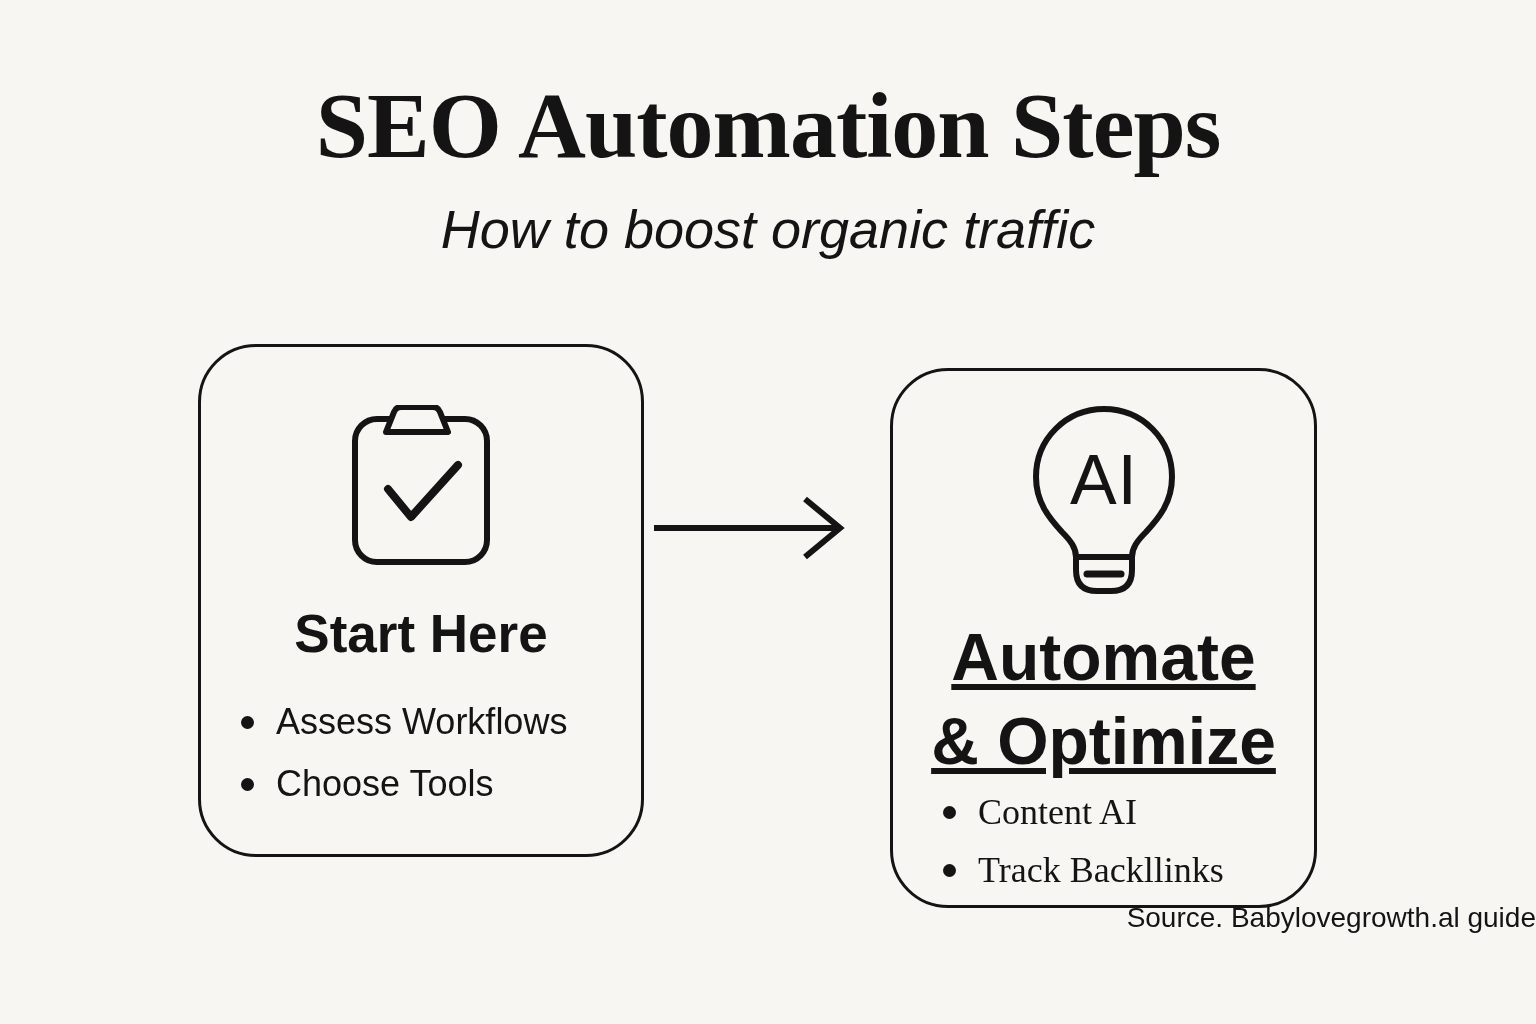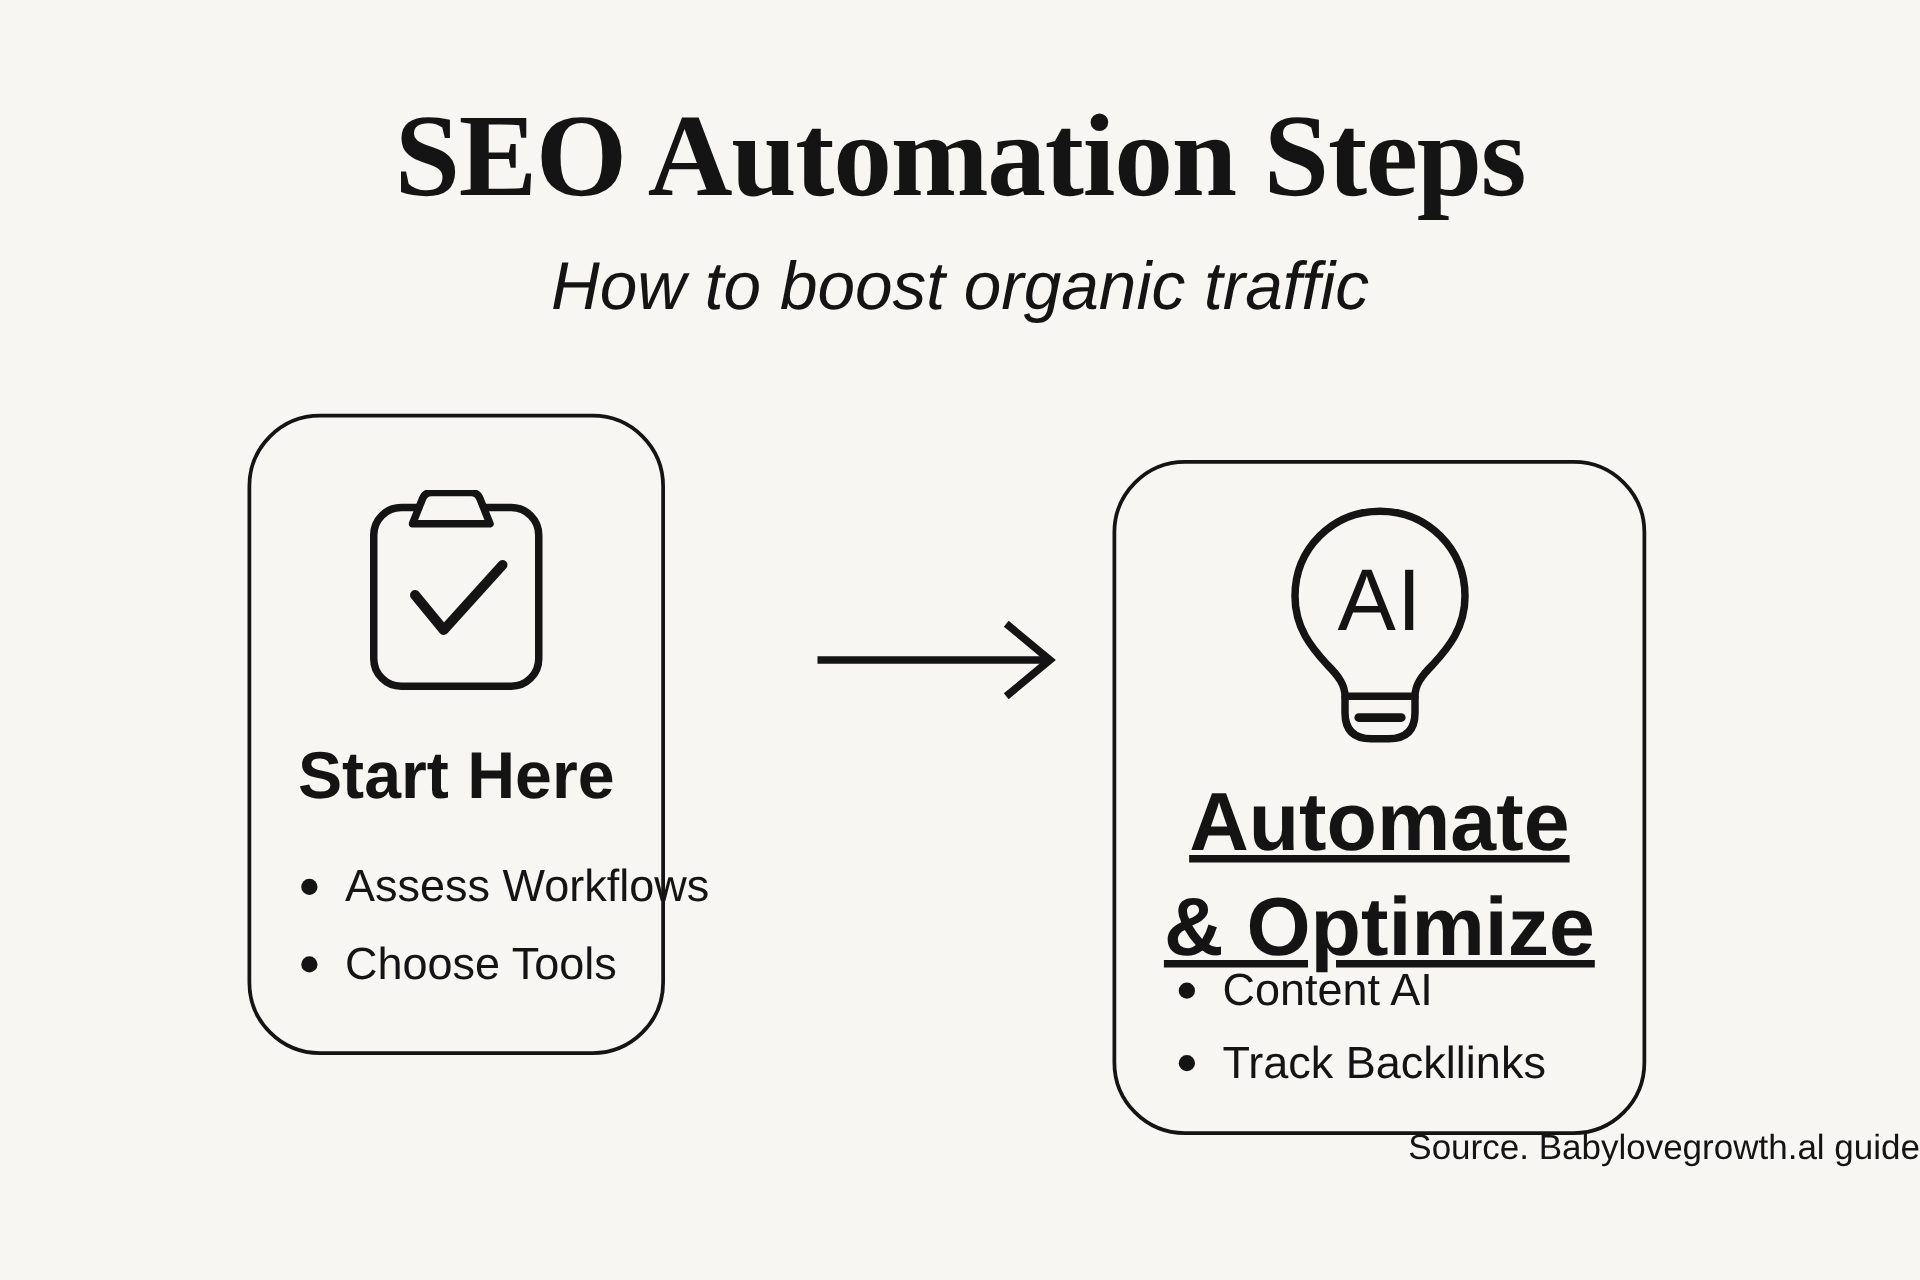--- a/index.html
+++ b/index.html
@@ -37,21 +37,21 @@
     font-weight: 400;
     line-height: 1.2;
     font-style: italic;
   }
   .card {
     position: absolute;
     border: 3px solid var(--ink);
     border-radius: 58px;
     background: transparent;
   }
-  .card-left  { left: 198px; top: 331px; width: 334px; height: 513px; }
+  .card-left  { left: 198px; top: 344px; width: 446px; height: 513px; }
   .card-right { left: 890px; top: 328px; width: 427px; height: 540px; margin-top: 40px; }
   .icon {
     position: absolute;
     left: 50%;
     transform: translateX(-50%);
   }
   .clipboard { top: 58px; }
   .bulb { top: 34px; }
   .stroke {
     stroke: var(--ink);
@@ -70,21 +70,21 @@
     left: 0;
     width: 100%;
     text-align: center;
     font-weight: 700;
     padding: 0 28px;
   }
   .card-left  .card-title { top: 257px; font-size: 53px; line-height: 1.15; }
   .card-right .card-title { top: 244px; font-size: 66px; line-height: 1.28; text-decoration: underline; }
   .bullets { list-style: none; position: absolute; left: 0; right: 0; }
   .card-left  .bullets { top: 344px; }
-  .card-right .bullets { top: 392px; }
+  .card-right .bullets { top: 412px; font-family: Liberation Serif, serif; }
   .bullet {
     display: flex;
     align-items: center;
     white-space: nowrap;
     font-size: 36px;
     font-weight: 400;
   }
   .card-left  .bullet { line-height: 62px; padding-left: 40px; }
   .card-right .bullet { line-height: 58px; padding-left: 50px; }
   .dot {

